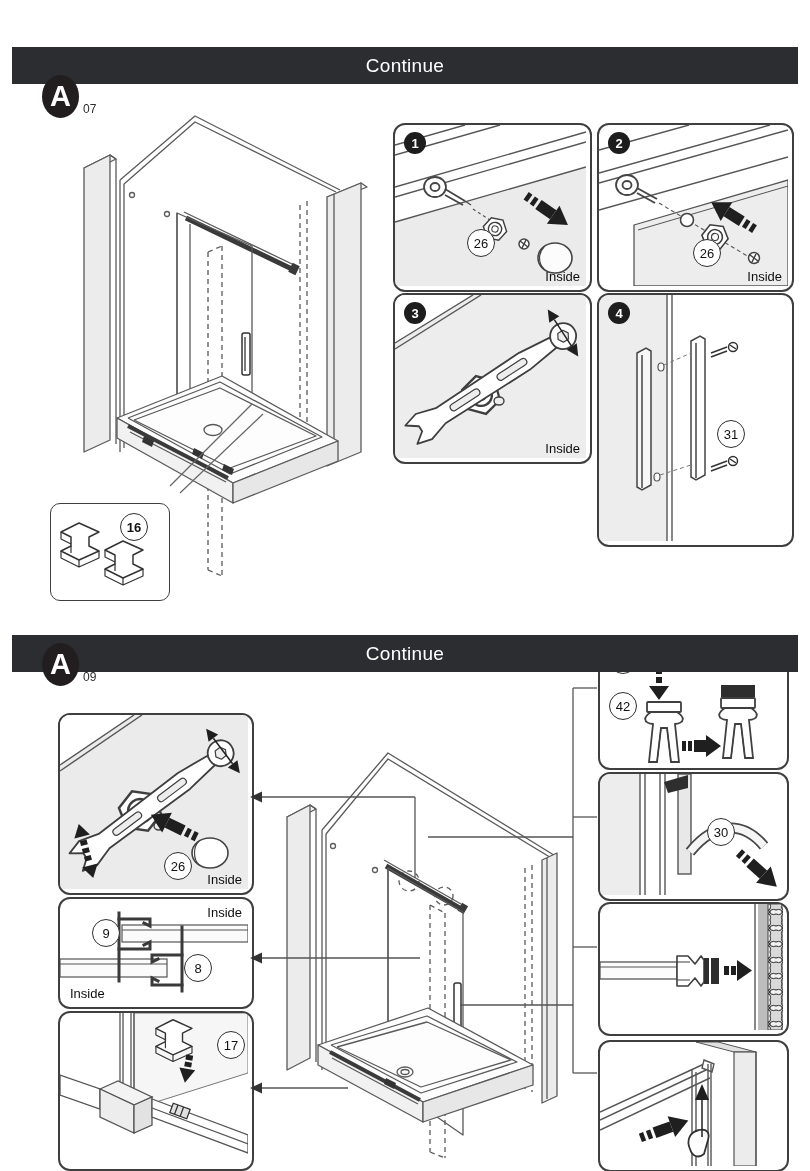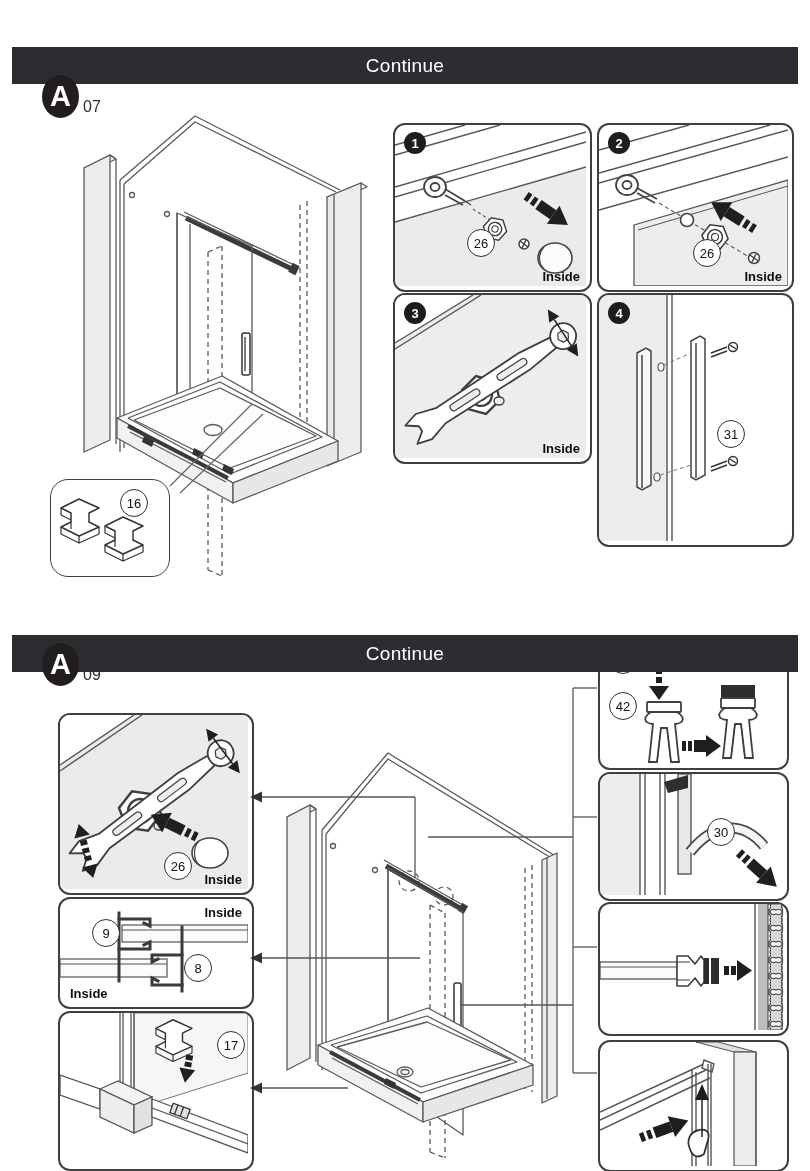--- a/index.html
+++ b/index.html
@@ -10,37 +10,37 @@
   .bar{
     position:absolute;left:12px;width:786px;height:37px;background:#2b2d30;
     color:#fff;display:flex;align-items:center;justify-content:center;
     font-size:19px;letter-spacing:.3px;z-index:4;margin-top:36px;
   }
   .step{position:absolute;z-index:4;display:flex;align-items:flex-end;}
   .step-circle{
     width:37px;height:43px;border-radius:50%;background:#221e1f;color:#fff;
     font-weight:bold;font-size:29px;display:flex;align-items:center;justify-content:center;
   }
-  .step-num{font-size:16px;color:#2e2e2e;margin-left:4px;margin-bottom:2px;}
+  .step-num{font-size:12px;color:#2e2e2e;margin-left:4px;margin-bottom:2px;}
   .panel{
     position:absolute;border:2px solid #3f3f3f;border-radius:12px;background:#fff;
     overflow:hidden;z-index:2;
   }
   .panel svg{position:absolute;left:0;top:0;}
   .pbadge{
     position:absolute;top:7px;left:9px;width:22px;height:22px;border-radius:50%;
     background:#1d1d1d;color:#fff;font-size:13px;font-weight:bold;
     display:flex;align-items:center;justify-content:center;z-index:3;
   }
   .callout{
     position:absolute;width:26px;height:26px;border-radius:50%;
     border:1.5px solid #2f2f2f;background:#fff;color:#111;font-size:13px;
     display:flex;align-items:center;justify-content:center;z-index:3;
   }
-  .lbl{position:absolute;font-size:13px;color:#0d0d0d;z-index:3;font-weight:bold;}
+  .lbl{position:absolute;font-size:13px;color:#0d0d0d;z-index:3;}
   .lbl.br{right:10px;bottom:6px;}
   .lbl.tr{right:10px;top:6px;}
   .lbl.bl{left:10px;bottom:6px;}
   .mainsvg{position:absolute;z-index:1;}
   .connectors{position:absolute;left:0;top:0;z-index:3;pointer-events:none;}
 </style>
 </head>
 <body>
 
 <svg width="0" height="0" style="position:absolute">
@@ -150,21 +150,21 @@
   </g>
 </svg>
 
 <svg class="connectors" width="810" height="1171" viewBox="0 0 810 1171">
   <g stroke="#666" stroke-width="1.2" fill="none">
     <line x1="170" y1="486" x2="252" y2="404"></line>
     <line x1="180" y1="493" x2="263" y2="414"></line>
   </g>
 </svg>
 
-<div class="panel" style="left:50px;top:479px;width:118px;height:96px;border-width:1.5px;border-radius:18px;">
+<div class="panel" style="left:50px;top:503px;width:118px;height:96px;border-width:1.5px;border-radius:10px;font-weight:bold;">
   <svg width="114" height="93" viewBox="0 0 114 93">
     <use href="#clipA" transform="translate(8,14)"></use>
     <use href="#clipA" transform="translate(52,32)"></use>
   </svg>
   <div class="callout" style="left:69px;top:9px;">16</div>
 </div>
 
 <div class="panel" style="left:393px;top:123px;width:195px;height:165px;">
   <svg width="191" height="161" viewBox="0 0 191 161">
     <polygon points="0,97 191,42 191,161 0,161" fill="#ebebeb"></polygon>

